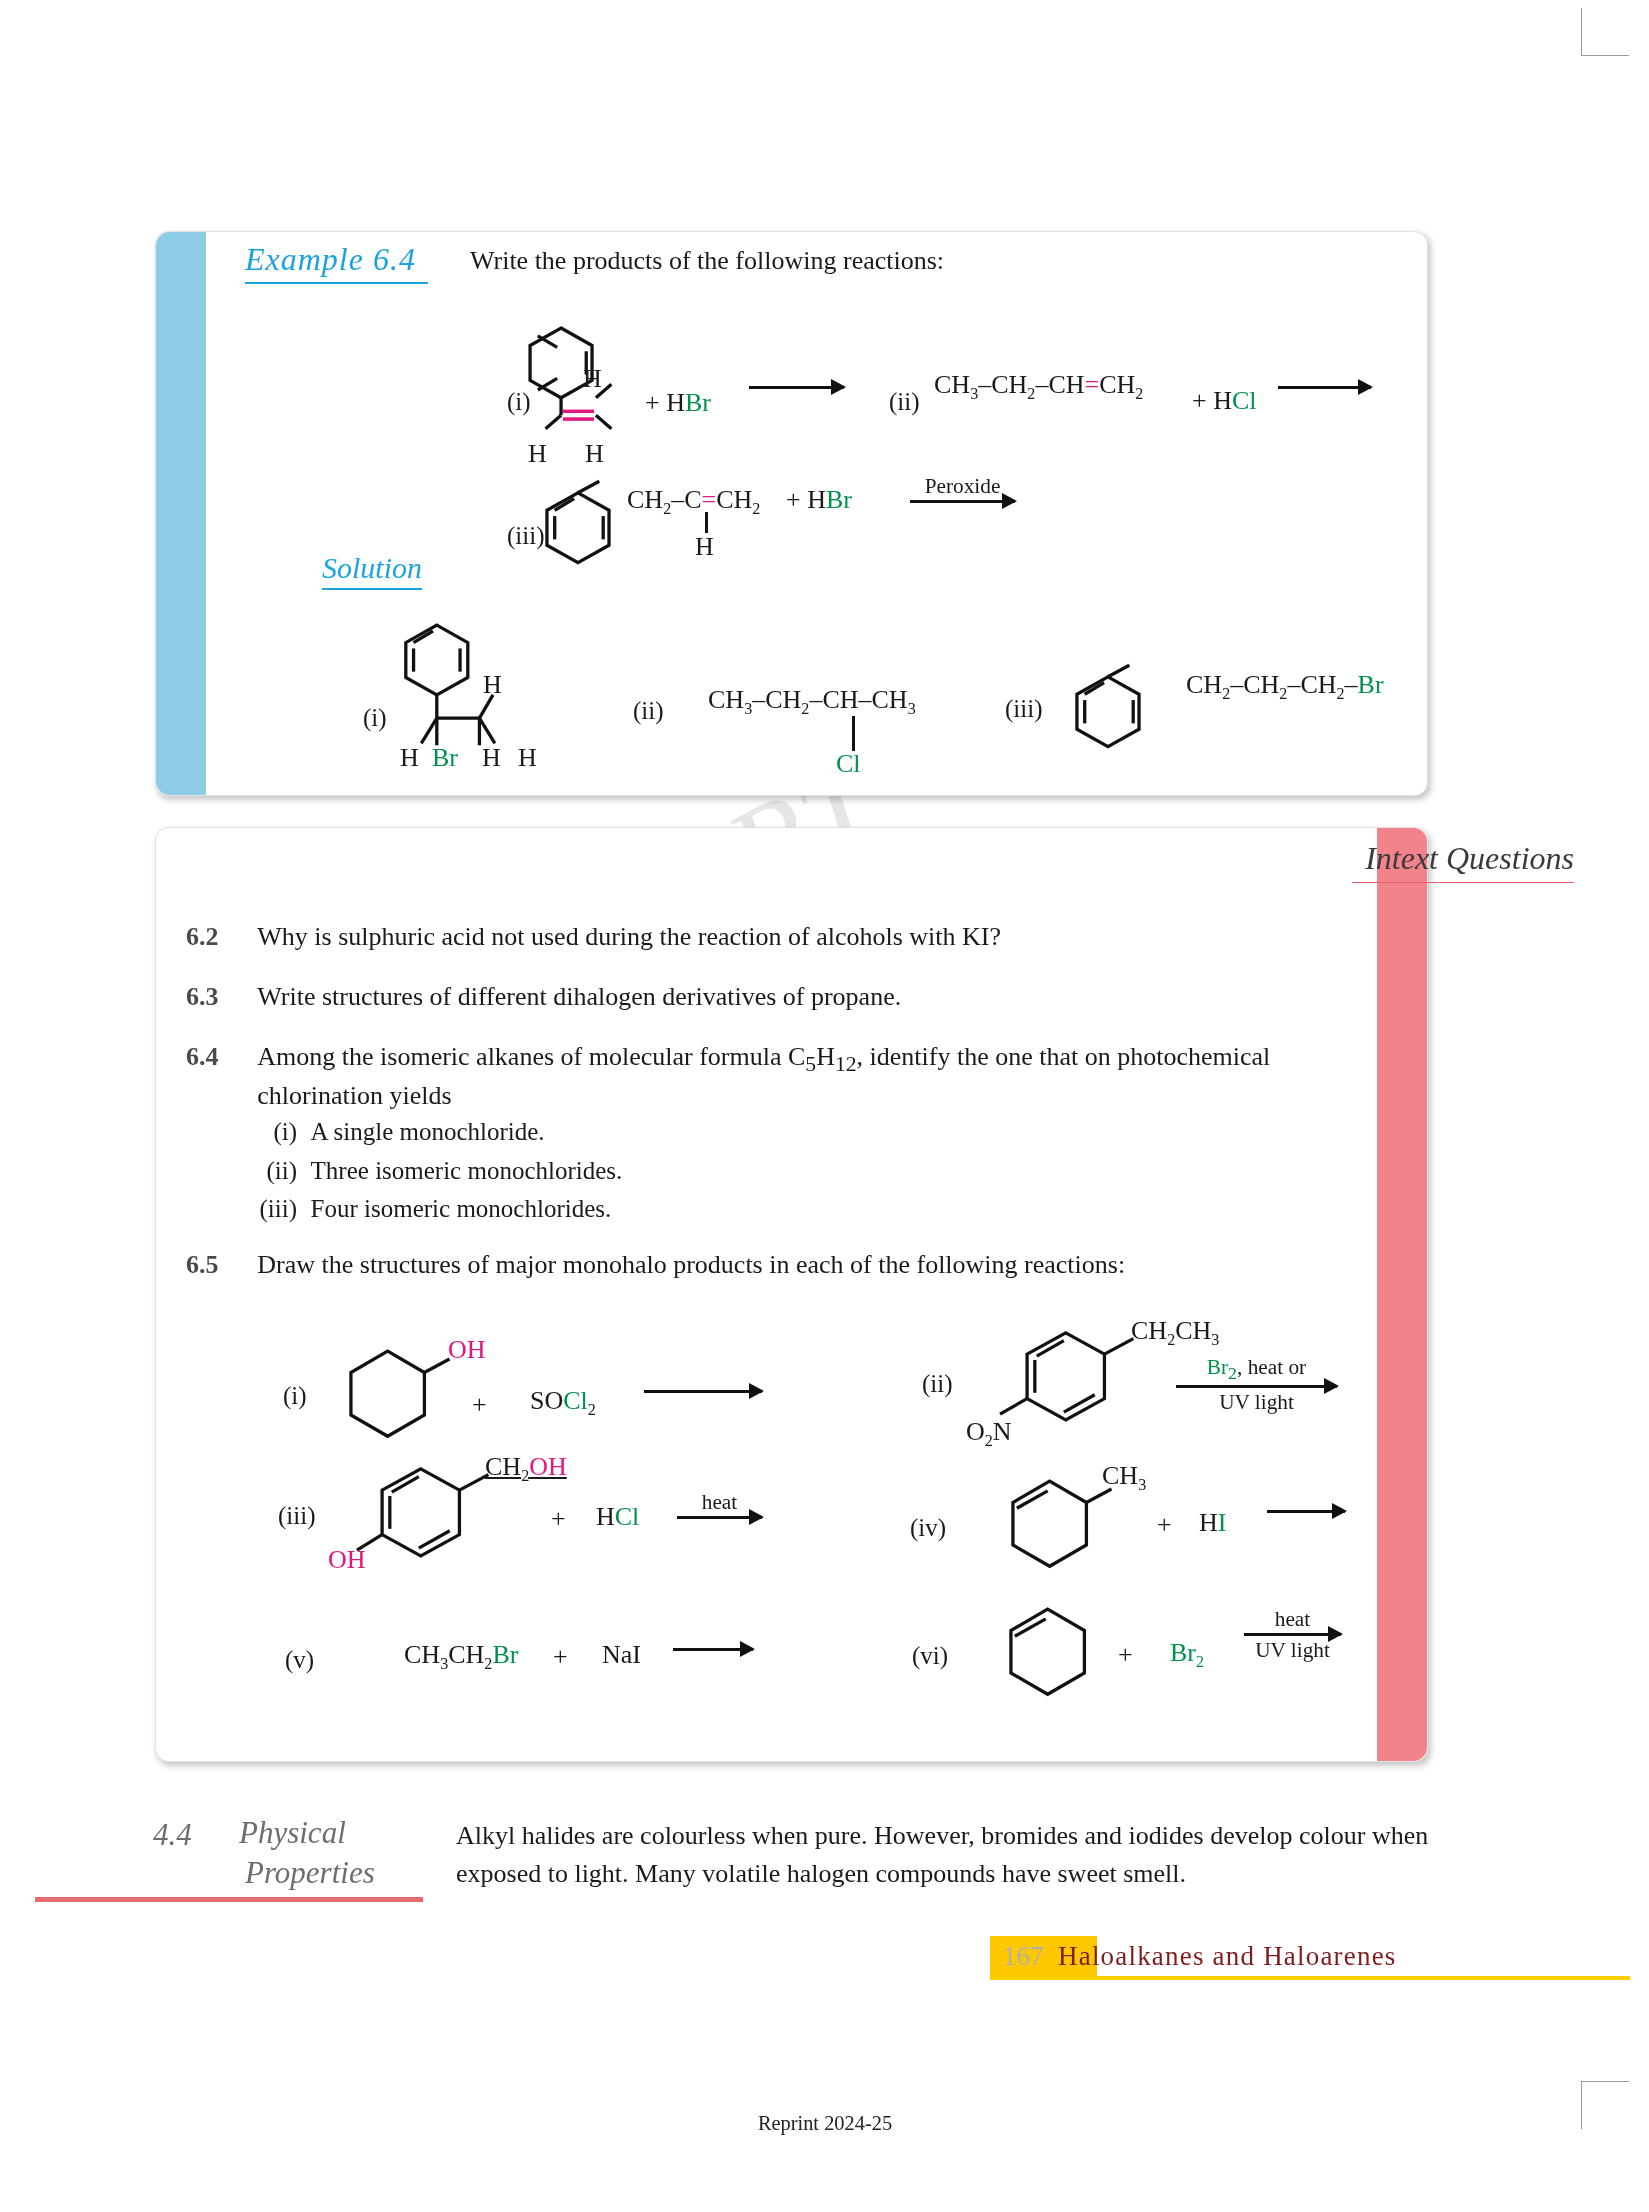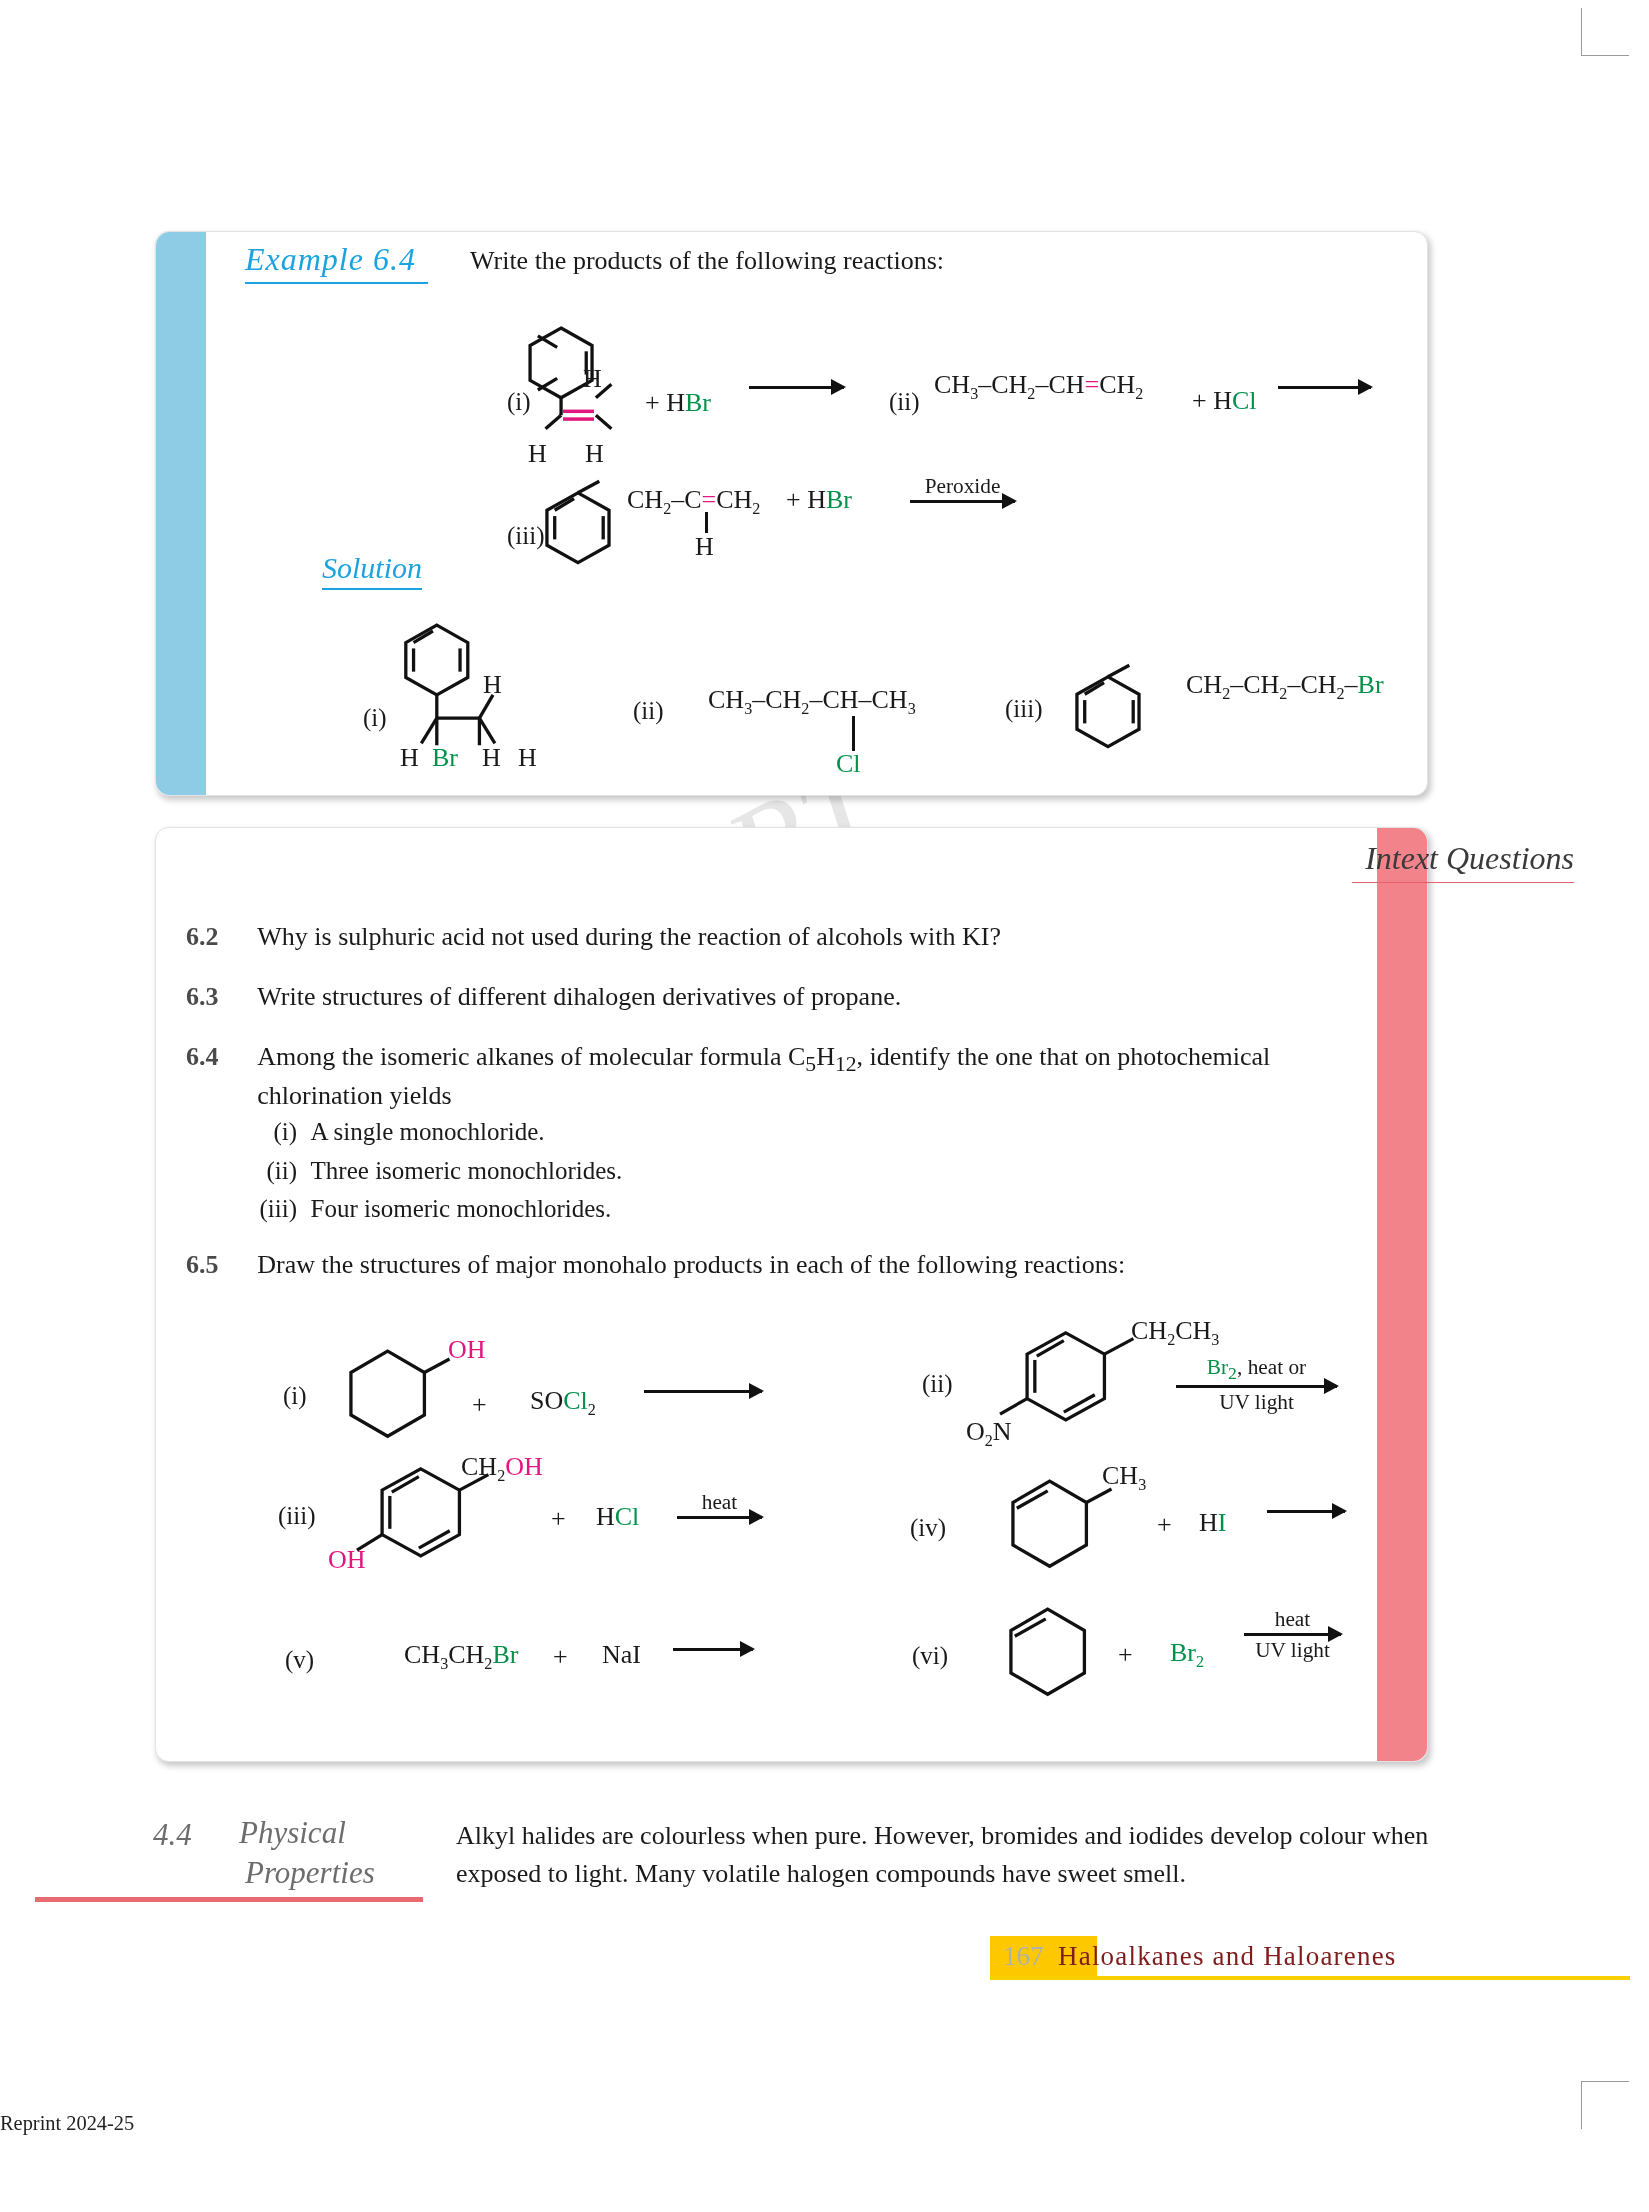--- a/index.html
+++ b/index.html
@@ -82,21 +82,21 @@
     line-height:1.45;}
 
   
   .foot-band{position:absolute;left:990px;top:1936px;width:107px;height:43px;
     background:#fdc800;}
   .foot-num{position:absolute;left:1003px;top:1941px;font-size:27px;color:#b0b0b0;}
   .foot-title{position:absolute;left:1058px;top:1941px;font-size:27px;color:#7f1d1d;
     letter-spacing:1.2px;}
   .foot-rule{position:absolute;left:990px;top:1976px;width:640px;height:3.9px;
     background:#fbd000;}
-  .reprint{position:absolute;left:0;top:2112px;width:1650px;
+  .reprint{position:absolute;left:0;top:2112px;width:1650px;text-align:center;
     font-size:20.4px;color:#222;}
 </style>
 </head>
 <body>
 
 <div class="page">
 
   <div class="crop-tr"></div>
   <div class="crop-br"></div>
 
@@ -312,21 +312,21 @@
       <g stroke="#111" stroke-width="3.4" fill="none">
         <polygon points="42,4 82,26 82,72 42,94 2,72 2,26"></polygon>
         <line x1="10" y1="32" x2="10" y2="66"></line>
         <line x1="40" y1="12" x2="12" y2="28"></line>
         <line x1="40" y1="86" x2="72" y2="68"></line>
         <line x1="82" y1="26" x2="112" y2="10"></line>
         <line x1="2" y1="72" x2="-24" y2="88"></line>
       </g>
     </svg>
   </div>
-  <div class="struct lbl" style="left:461px;top:1452px;">CH<sub>2</sub><span class="pnk">OH</span></div>
+  <div class="struct lbl" style="left:485px;top:1452px;text-decoration:underline;">CH<sub>2</sub><span class="pnk">OH</span></div>
   <div class="struct lbl pnk" style="left:328px;top:1545px;">OH</div>
   <div class="struct lbl" style="left:551px;top:1504px;">+</div>
   <div class="struct lbl" style="left:596px;top:1502px;">
     <span>H</span><span class="grn">Cl</span>
   </div>
   <div class="arrow-wrap" style="left:677px;top:1490px;">
     <div class="arrow-top">heat</div>
     <div class="arrow-line" style="width:85px;"></div>
   </div>
 

